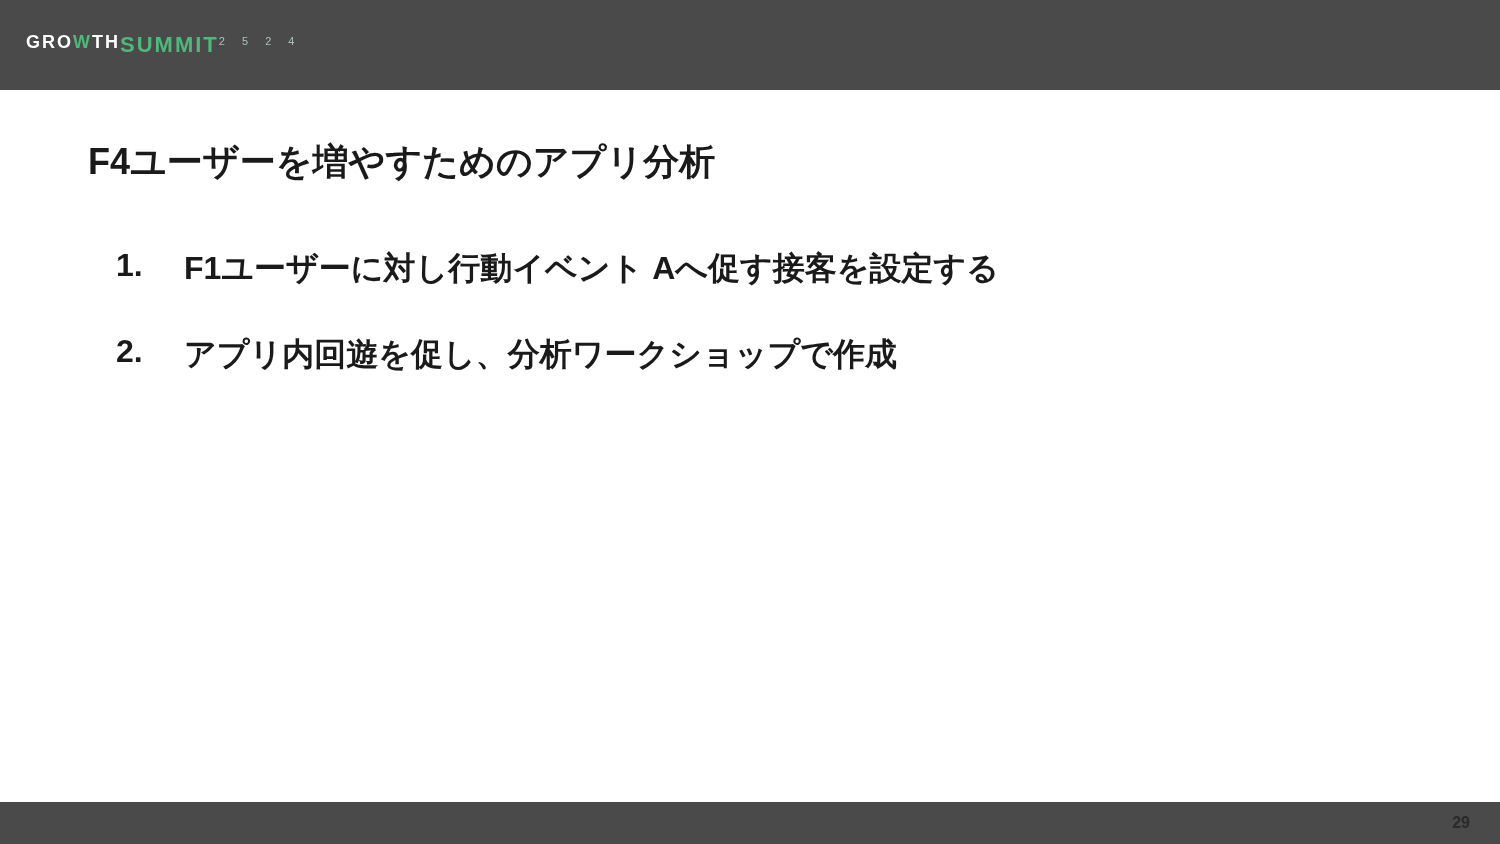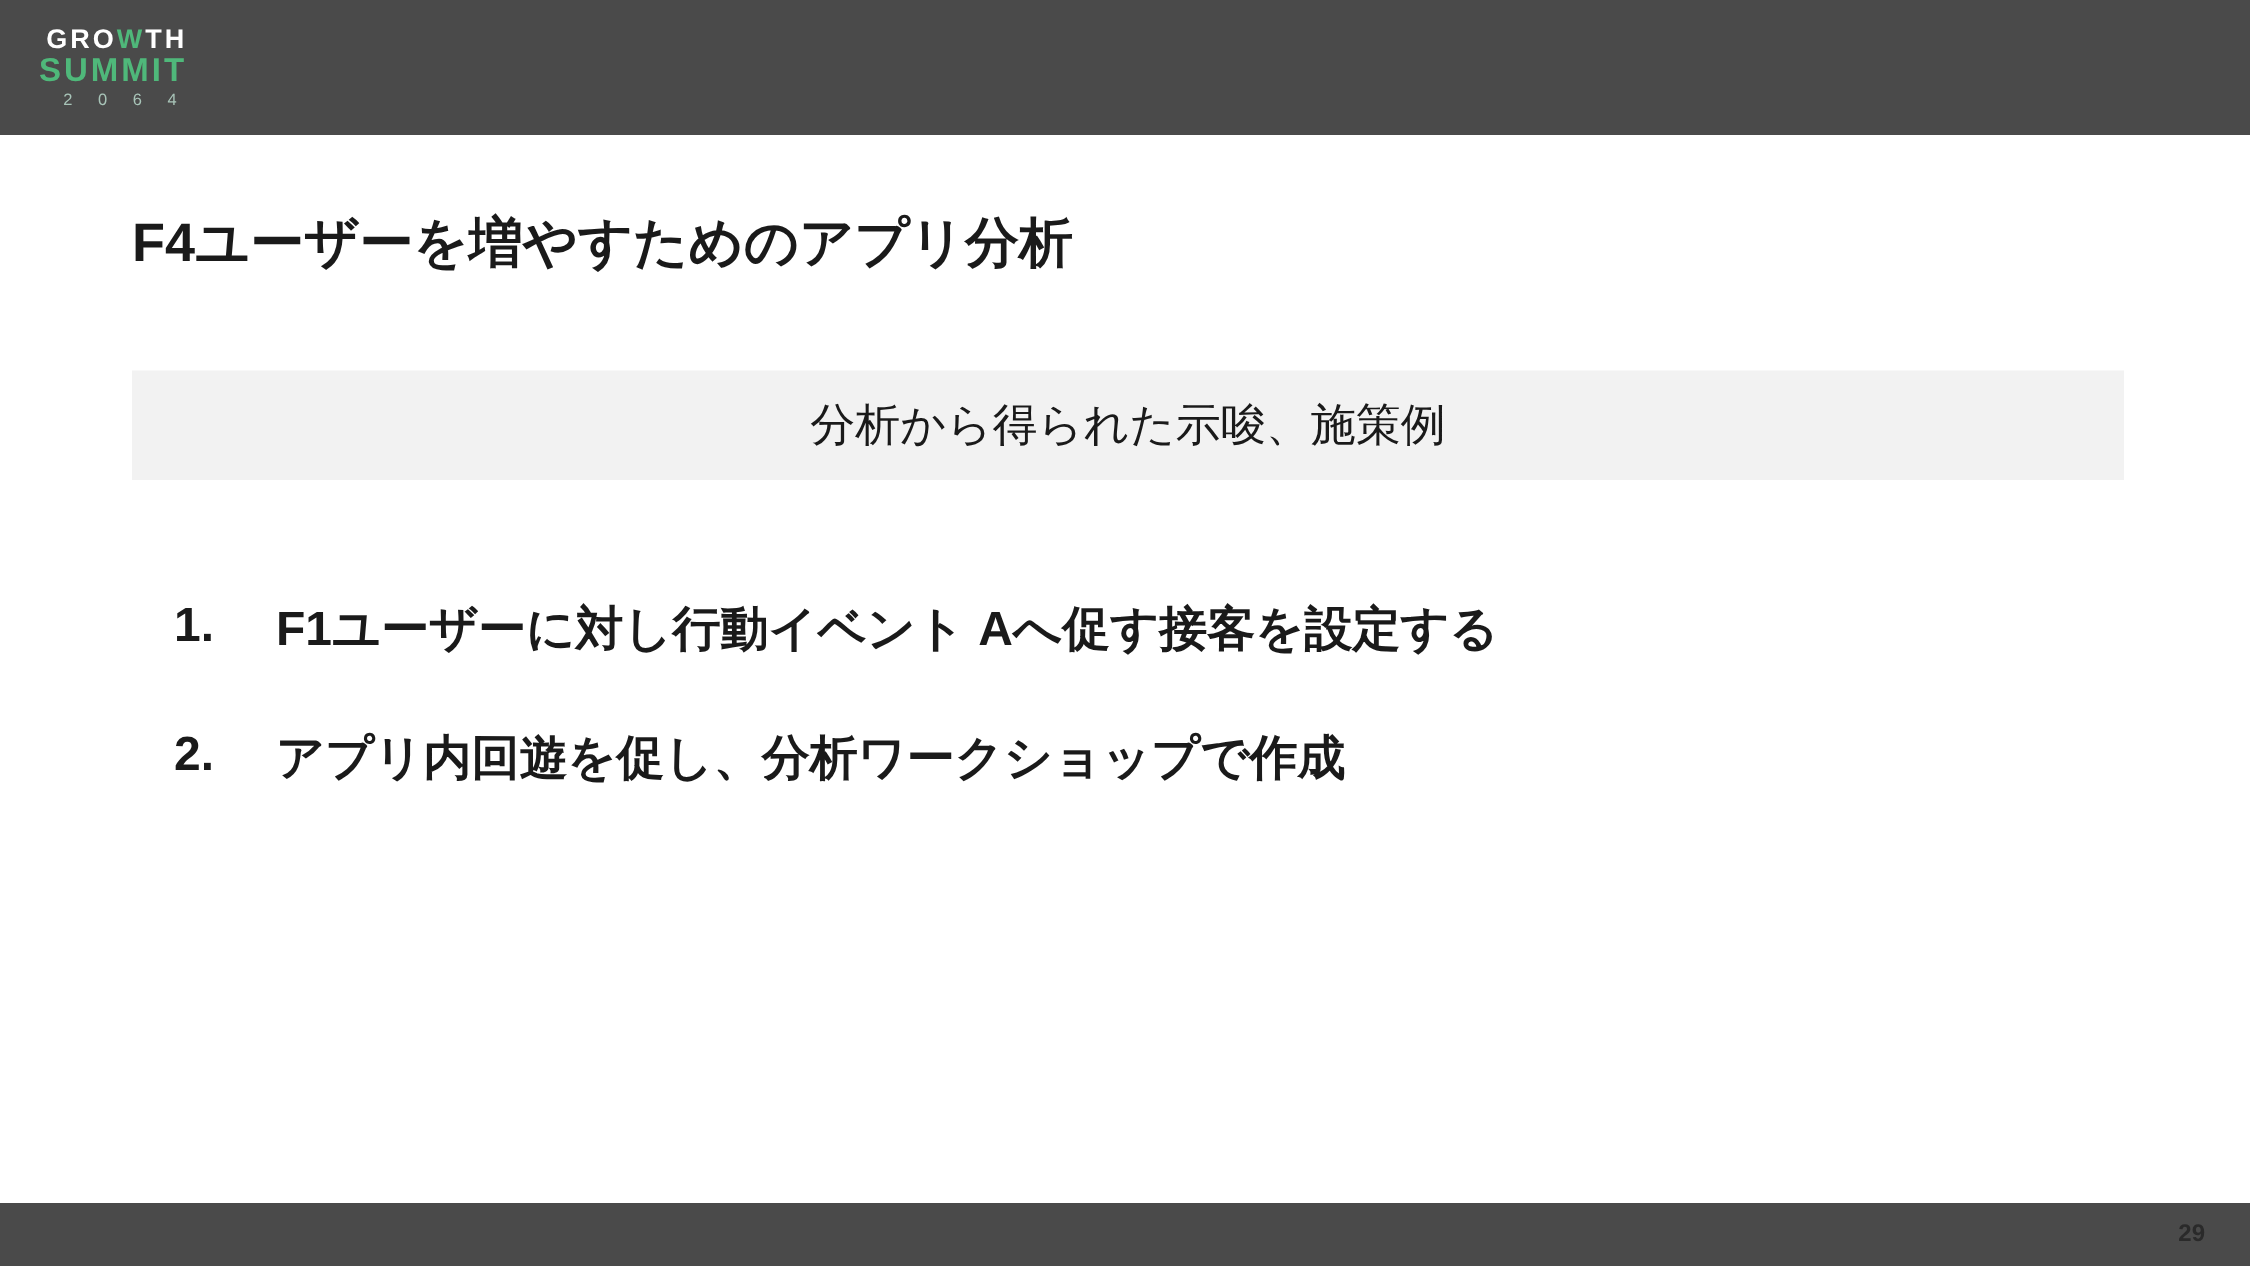--- a/index.html
+++ b/index.html
@@ -25,22 +25,22 @@
       padding: 0 26px;
     }
     .header-title {
       color: #ffffff;
       font-size: 34px;
       font-weight: bold;
       letter-spacing: 1px;
     }
     .logo {
       display: flex;
-      flex-direction: column;
-      align-items: flex-end;
+      flex-direction: row;
+      align-items: flex-start;
       margin-right: 20px;
     }
     .logo-growth {
       color: #ffffff;
       font-size: 18px;
       font-weight: bold;
       letter-spacing: 2px;
       line-height: 1;
     }
     .logo-growth .v-check {
@@ -114,27 +114,26 @@
   </style>
 </head>
 <body>
 
 <div class="header">
   <div class="logo">
     <div class="logo-growth">
       <span>GRO</span><span class="v-check">W</span><span>TH</span>
     </div>
     <div class="logo-summit">SUMMIT</div>
-    <div class="logo-year">2 0 6 4</div>
+    <div class="logo-year">2 5 2 4</div>
   </div>
 </div>
 
 <div class="content">
   <div class="subtitle">F4ユーザーを増やすためのアプリ分析</div>
-  <div class="insight-band">分析から得られた示唆、施策例</div>
   <ol class="list">
     <li class="list-item">
       <span class="list-number">1.</span>
       <span>F1ユーザーに対し行動イベント Aへ促す接客を設定する</span>
     </li>
     <li class="list-item">
       <span class="list-number">2.</span>
       <span>アプリ内回遊を促し、分析ワークショップで作成</span>
     </li>
   </ol>

